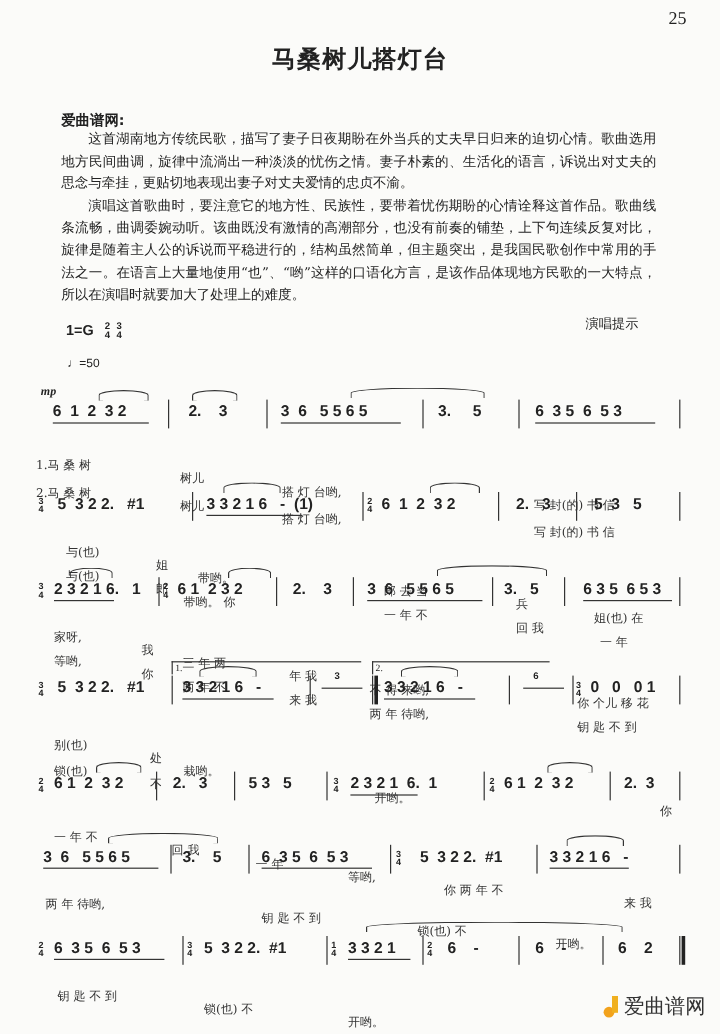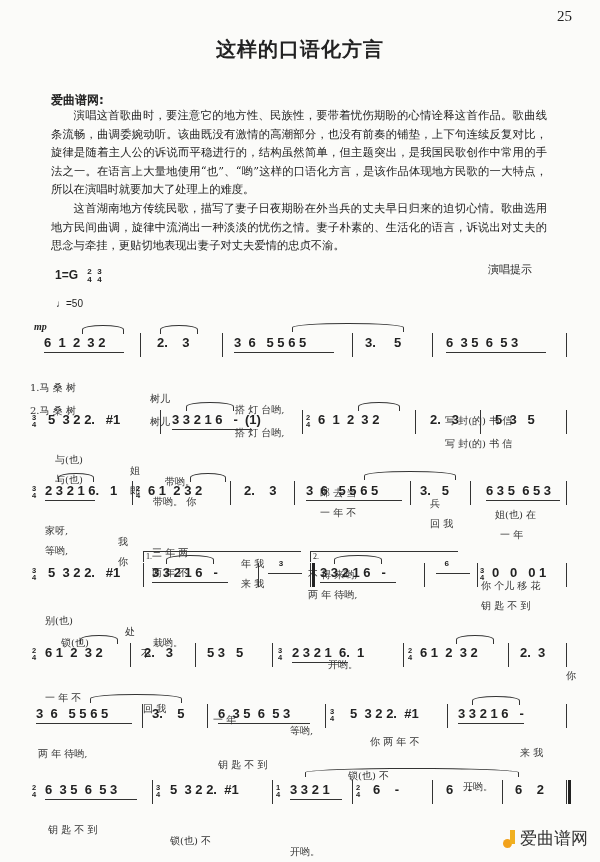--- a/index.html
+++ b/index.html
@@ -30,25 +30,25 @@
   .volta { position:absolute; border-top:1px solid #333; border-left:1px solid #333; height:10px; font-size:8px; font-family:"Liberation Serif", serif; padding-left:2px; }
   .logo { position:absolute; right:12px; bottom:12px; display:flex; align-items:center; gap:4px; font-family:"DejaVu Sans", sans-serif; font-size:17px; color:#333; }
   .logo-icon { width:13px; height:18px; position:relative; }
   .logo-icon::before { content:""; position:absolute; left:0; bottom:0; width:9px; height:9px; border-radius:50%; background:#f2a21c; }
   .logo-icon::after { content:""; position:absolute; left:7px; top:0; width:5px; height:14px; background:#f0b020; }
 </style>
 </head>
 <body>
 
 <div class="page-num">25</div>
-<div class="title">这样的口语化方言</div>
+<div class="title">马桑树儿搭灯台</div>
 <div class="tips-head">爱曲谱网:</div>
 <div class="tips">
+  <p>这首湖南地方传统民歌，描写了妻子日夜期盼在外当兵的丈夫早日归来的迫切心情。歌曲选用地方民间曲调，旋律中流淌出一种淡淡的忧伤之情。妻子朴素的、生活化的语言，诉说出对丈夫的思念与牵挂，更贴切地表现出妻子对丈夫爱情的忠贞不渝。</p>
   <p>演唱这首歌曲时，要注意它的地方性、民族性，要带着忧伤期盼的心情诠释这首作品。歌曲线条流畅，曲调委婉动听。该曲既没有激情的高潮部分，也没有前奏的铺垫，上下句连续反复对比，旋律是随着主人公的诉说而平稳进行的，结构虽然简单，但主题突出，是我国民歌创作中常用的手法之一。在语言上大量地使用“也”、“哟”这样的口语化方言，是该作品体现地方民歌的一大特点，所以在演唱时就要加大了处理上的难度。</p>
-  <p>这首湖南地方传统民歌，描写了妻子日夜期盼在外当兵的丈夫早日归来的迫切心情。歌曲选用地方民间曲调，旋律中流淌出一种淡淡的忧伤之情。妻子朴素的、生活化的语言，诉说出对丈夫的思念与牵挂，更贴切地表现出妻子对丈夫爱情的忠贞不渝。</p>
 </div>
 
 <div class="key">
   <span>1=G</span>
   <span class="ts">2<br>4</span>
   <span class="ts" style="margin-left:2px">3<br>4</span>
 </div>
 <div class="tempo">♩=50</div>
 <div class="origin">演唱提示</div>
 
@@ -186,21 +186,21 @@
     <div class="bar" style="left:477px"></div>
     <div class="ts-small" style="left:480px;top:2px">3<br>4</div>
     <span class="m" style="left:492px">0   0   0 1</span>
     <div class="bar" style="left:566px"></div>
   </div>
   <div class="lyr" style="left:45px;top:38px">
     <span style="position:absolute;left:0">别(也)</span>
     <span style="position:absolute;left:80px">处</span>
     <span style="position:absolute;left:108px">栽哟。</span>
   </div>
-  <div class="lyr" style="left:61px;top:60px">
+  <div class="lyr" style="left:45px;top:60px">
     <span style="position:absolute;left:0">锁(也)</span>
     <span style="position:absolute;left:80px">不</span>
     <span style="position:absolute;left:267px">开哟。</span>
     <span style="position:absolute;left:505px">你</span>
   </div>
 </div>
 
 <div class="row" style="top:645px;">
   <div class="notes">
     <div class="ts-small" style="left:32px;top:2px">2<br>4</div>

